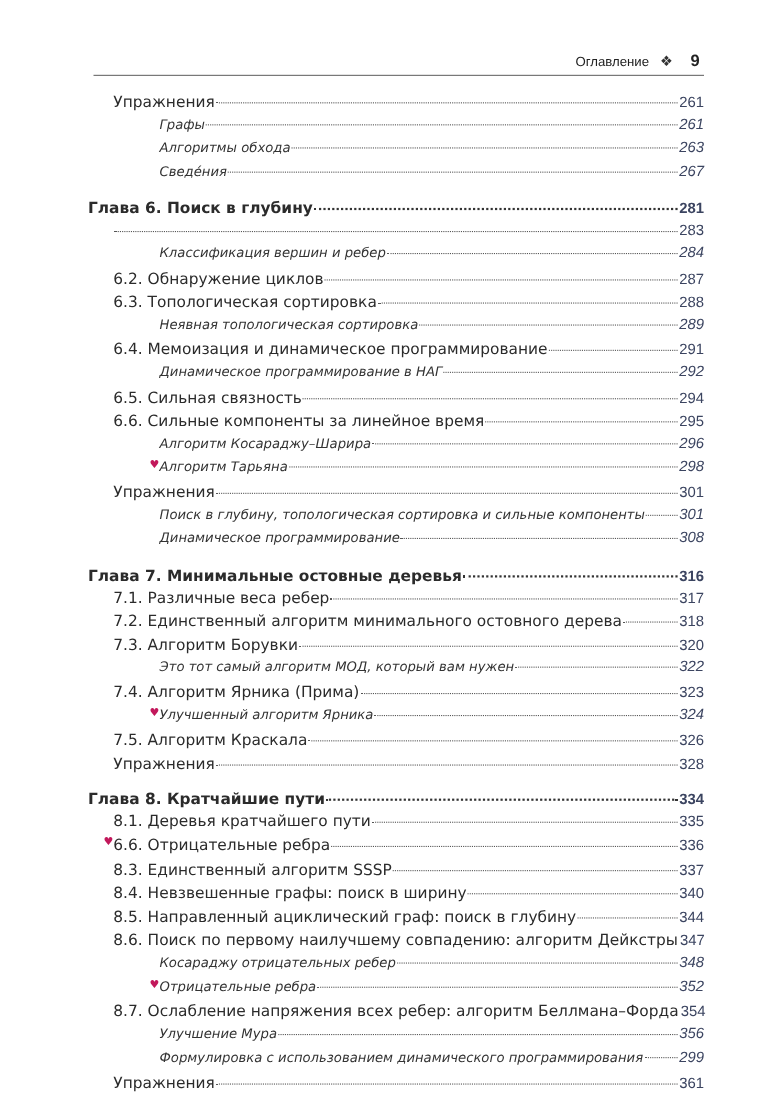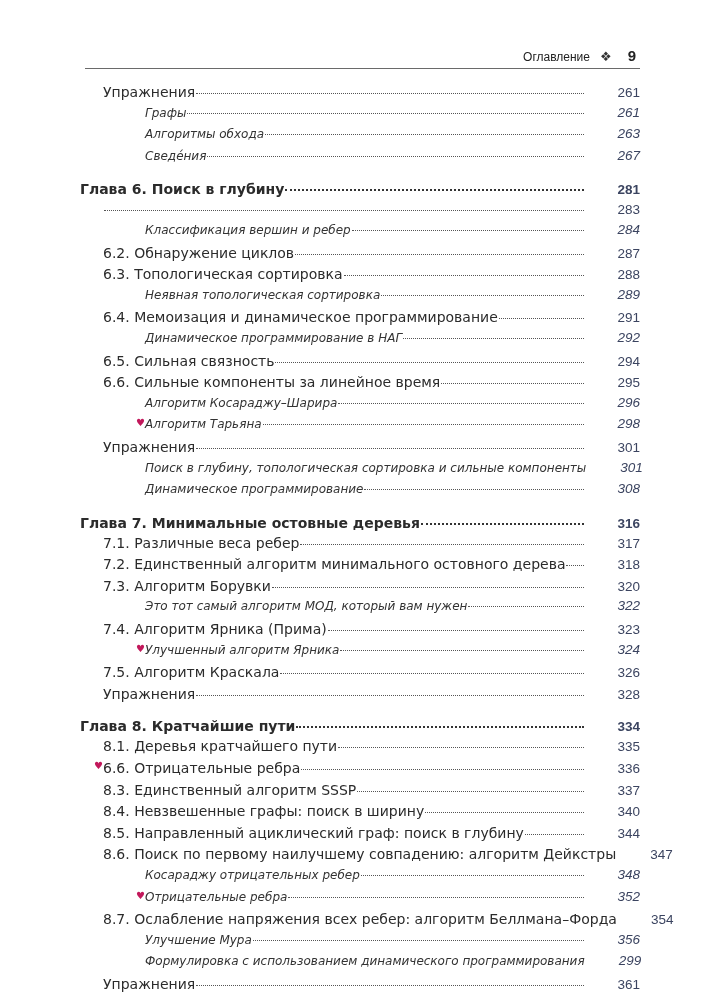--- a/index.html
+++ b/index.html
@@ -10,21 +10,21 @@
   .header-right { position: absolute; right: 4px; top: 3px; display: flex; align-items: baseline; gap: 10px;
          font-family: "Liberation Sans", sans-serif; font-size: 14px; color: #222; }
   .header-title { font-size: 12px; }
   .header-orn { font-size: 13px; color: #333; }
   .header-num { font-weight: bold; font-size: 15px; margin-left: 6px; }
   .toc { position: absolute; left: 78px; top: 82px; width: 562px; }
   .row { display: flex; align-items: baseline; white-space: nowrap; position: relative; }
   .row .title { flex: 0 0 auto; }
   .row .dots { flex: 1 1 auto; overflow: hidden; margin: 0 1px; height: 1em;
         border-bottom: 1.6px dotted #555; position: relative; top: -3px; }
-  .row .page { flex: 0 0 auto; color: #3b4460; font-family: "Liberation Sans", sans-serif; margin-left: 32px; }
+  .row .page { flex: 0 0 auto; color: #3b4460; font-family: "Liberation Sans", sans-serif; }
   .lvl0 { font-weight: bold; font-size: 14px; height: 21px; margin-top: 10px; padding-left: 2px; }
   .lvl0 .dots { border-bottom: 2px dotted #333; }
   .lvl1 { font-size: 14px; height: 21.6px; padding-left: 25px; }
   .lvl2 { font-size: 12px; height: 21.6px; padding-left: 67px; color: #333; font-style: italic; }
   .lvl0 .page, .lvl1 .page { font-size: 13.5px; }
   .lvl2 .page { font-size: 13.5px; }
   .heart { position: absolute; color: #c2185b; font-size: 10px; top: 2px; }
   .lvl2 .heart { left: 58px; }
   .lvl1 .heart { left: 16px; }
   .first { margin-top: 0; }

